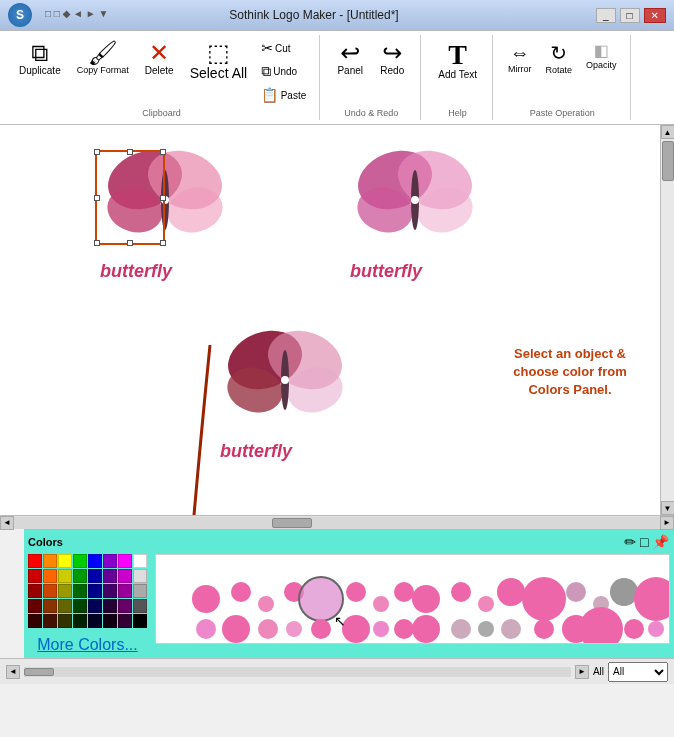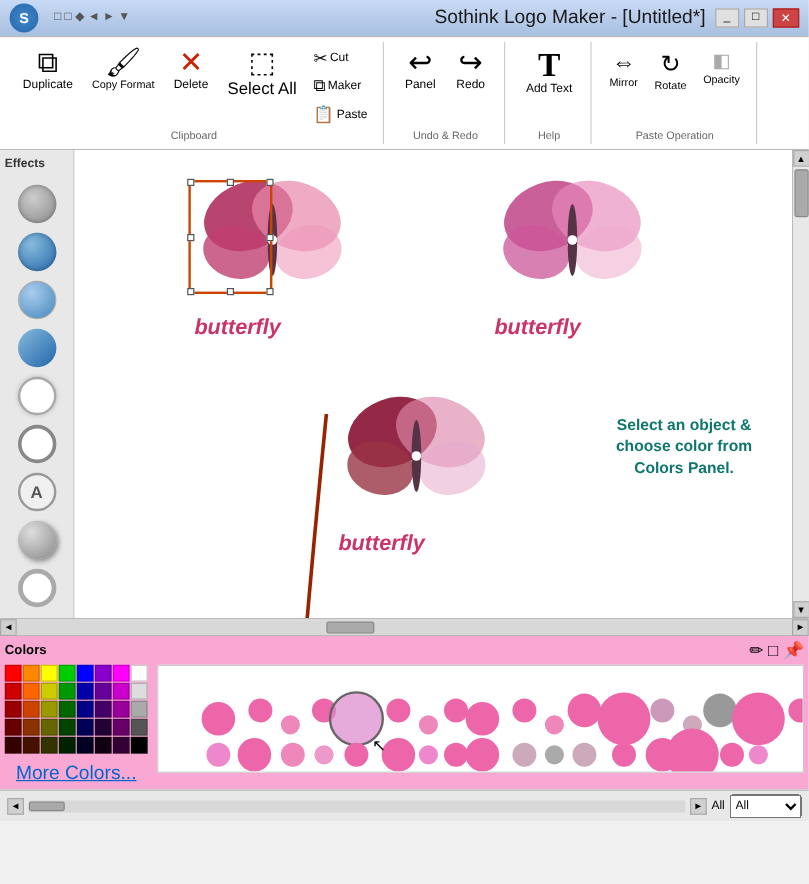--- a/index.html
+++ b/index.html
@@ -15,21 +15,21 @@
       gap: 8px;
     }
     .title-bar-logo {
       width: 24px; height: 24px;
       background: radial-gradient(circle, #4488cc, #2266aa);
       border-radius: 50%;
       display: flex; align-items: center; justify-content: center;
       color: white; font-weight: bold; font-size: 12px;
     }
     .title-bar-text {
-      flex: 1; text-align: right; font-size: 16px; color: #1a1a1a;
+      flex: 1; text-align: center; font-size: 12px; color: #1a1a1a;
     }
 
     
     .ribbon { background: linear-gradient(to bottom, #f8f8f8, #e8e8e8); border-bottom: 1px solid #bbb; }
     .ribbon-tabs { display: flex; padding: 2px 4px 0; gap: 2px; }
     .ribbon-tab {
       padding: 4px 12px;
       font-size: 11px;
       cursor: pointer;
       border: 1px solid transparent;
@@ -182,23 +182,24 @@
       border-top: 1px solid #bbb;
       display: flex;
       align-items: center;
     }
     .h-scroll-arrow { width: 14px; height: 14px; background: #d0d0d0; border: 1px solid #aaa; display: flex; align-items: center; justify-content: center; font-size: 8px; cursor: pointer; }
     .h-scroll-track { flex: 1; height: 12px; background: #d8d8d8; position: relative; }
     .h-scroll-thumb { width: 40px; height: 10px; background: #aaa; border: 1px solid #888; position: absolute; left: 40%; top: 1px; border-radius: 2px; }
 
     
     .colors-panel {
-      background: #f9a8d4;
+      background: #5eead4;
       border-top: 1px solid #bbb;
       padding: 4px;
+      margin-left: 24px;
     }
     .colors-header {
       display: flex; align-items: center; justify-content: space-between;
       margin-bottom: 4px;
     }
     .colors-title { font-size: 11px; font-weight: bold; }
     .colors-icons { display: flex; gap: 4px; }
     .color-icon { font-size: 14px; cursor: pointer; }
     .colors-grid {
       display: flex; gap: 8px; align-items: flex-start;
@@ -227,21 +228,21 @@
     }
     .filter-bar select { font-size: 10px; height: 20px; }
 
     
     .instruction-text {
       position: absolute;
       right: 20px;
       top: 220px;
       font-size: 13px;
       font-weight: bold;
-      color: #0f766e;
+      color: #c2410c;
       text-align: center;
       max-width: 140px;
       line-height: 1.4;
     }
   </style>
 </head>
 <body>
 
 <div class="title-bar">
   <div class="title-bar-logo">
@@ -284,21 +285,21 @@
           </div>
         </div>
 
         <div class="ribbon-col">
           <div class="ribbon-btn-small">
             <span class="sm-icon">✂</span>
             <span>Cut</span>
           </div>
           <div class="ribbon-btn-small">
             <span class="sm-icon">⧉</span>
-            <span>Maker</span>
+            <span>Undo</span>
           </div>
           <div class="ribbon-btn-small">
             <span class="sm-icon">📋</span>
             <span>Paste</span>
           </div>
         </div>
       </div>
       <div class="ribbon-group-label">Clipboard</div>
     </div>
 
@@ -344,33 +345,20 @@
         </div>
       </div>
       <div class="ribbon-group-label">Paste Operation</div>
     </div>
 
   </div>
 </div>
 
 <div class="canvas-container">
 
-  <div class="effects-panel">
-    <div class="effects-header">Effects</div>
-
-    <div class="effect-circle" style="background: radial-gradient(circle at 40% 35%, #cccccc, #888888); box-shadow: inset 0 0 4px rgba(0,0,0,0.3)"></div>
-    <div class="effect-circle" style="background: radial-gradient(circle at 35% 30%, #88bbdd, #2266aa); box-shadow: inset 0 0 4px rgba(0,0,0,0.3)"></div>
-    <div class="effect-circle" style="background: radial-gradient(circle at 35% 30%, #aaccee, #4488bb); border: 1px solid #aaa"></div>
-    <div class="effect-circle" style="background: linear-gradient(135deg, #88bbdd, #2266aa)"></div>
-    <div class="effect-circle" style="background: white; border: 2px solid #aaa; box-shadow: 0 0 4px rgba(0,0,0,0.2)"></div>
-    <div class="effect-circle" style="background: white; border: 3px solid #888"></div>
-    <div class="effect-text">A</div>
-    <div class="effect-circle" style="background: radial-gradient(circle at 35% 30%, #ddd, #888); box-shadow: 2px 2px 4px rgba(0,0,0,0.4)"></div>
-    <div class="effect-circle" style="background: white; border: 4px solid #aaa; border-radius: 50%"></div>
-  </div>
 
   <div class="canvas-main">
     <div class="canvas-area">
 
       <div style="position:absolute; left:100px; top:20px;">
         
         <div style="position:absolute; left:-5px; top:5px; width:70px; height:95px; border:2px solid #cc4400; z-index:10;">
           <div style="position:absolute;top:-3px;left:-3px;width:6px;height:6px;background:white;border:1px solid #555"></div>
           <div style="position:absolute;top:-3px;right:-3px;width:6px;height:6px;background:white;border:1px solid #555"></div>
           <div style="position:absolute;bottom:-3px;left:-3px;width:6px;height:6px;background:white;border:1px solid #555"></div>

